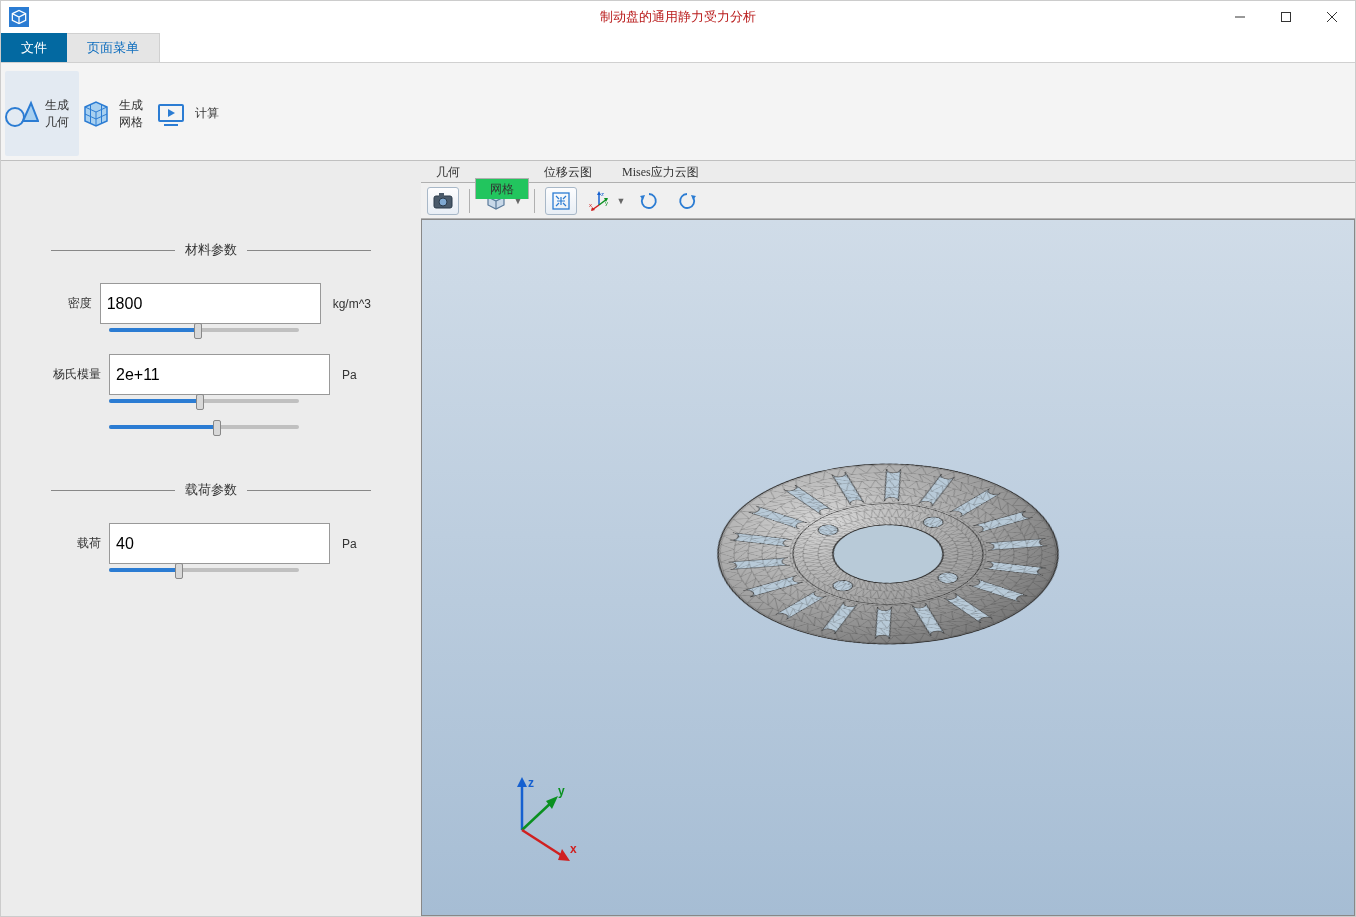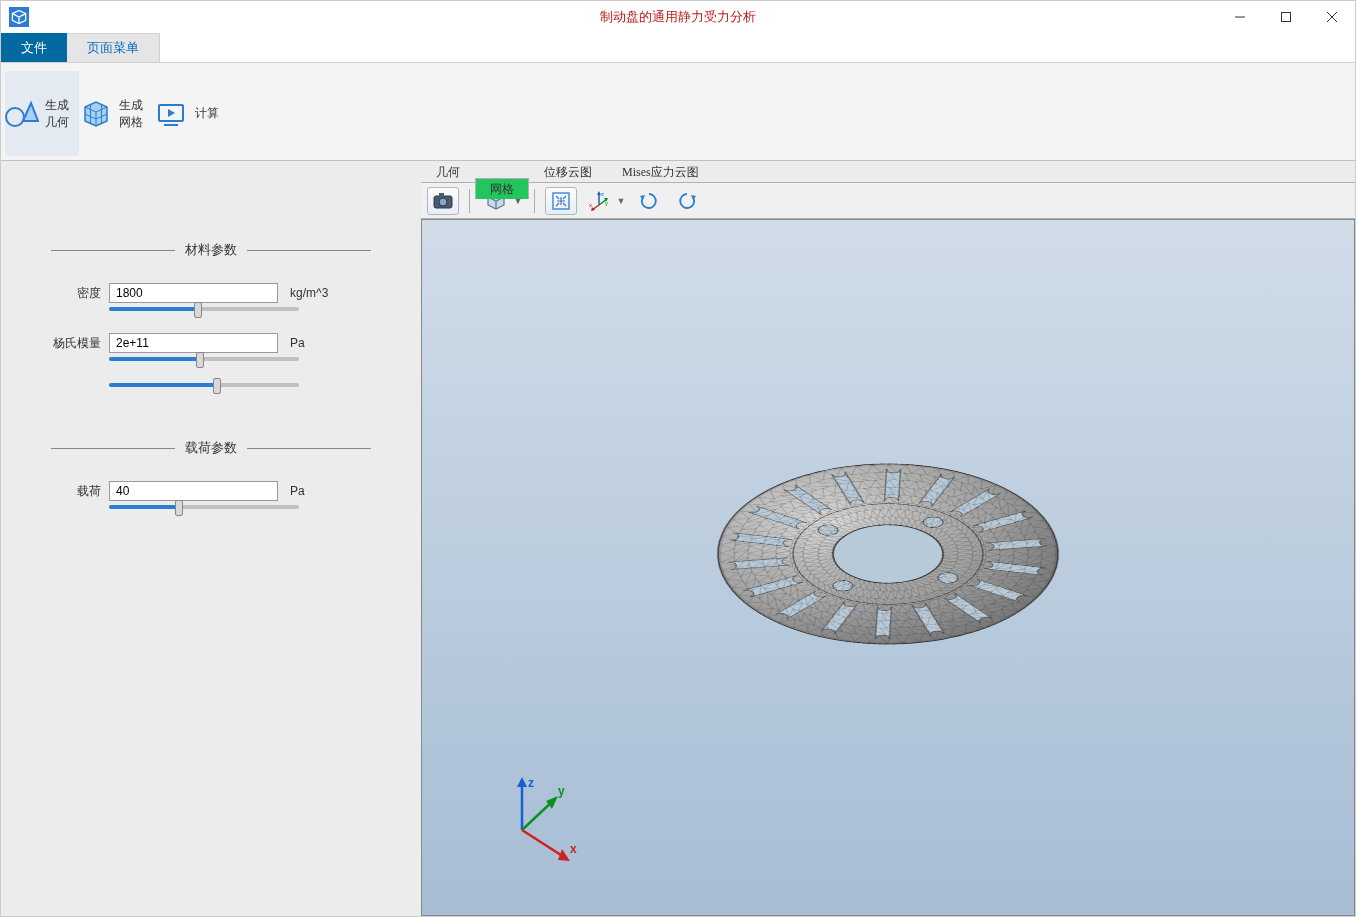--- a/index.html
+++ b/index.html
@@ -27,21 +27,21 @@
 .ribbon-label { font-size: 12px; color: #333; }
 
 
 .main { flex: 1; display: flex; background: #ececec; }
 .side-panel { width: 420px; background: #ececec; padding: 80px 50px 0; }
 .section-header { display: flex; align-items: center; gap: 10px; margin: 0 0 24px; }
 .section-header .line { flex: 1; height: 1px; background: #888; }
 .section-header .label { font-size: 13px; color: #333; }
 .param-row { display: flex; align-items: center; gap: 8px; margin-bottom: 4px; }
 .param-label { width: 50px; text-align: right; font-size: 12px; color: #333; }
-.param-input { flex: 0 0 160px; height: 20px; border: 1px solid #999; padding: 0 6px; font-size: 12px; background: #fff; }
+.param-input { flex: 0 0 160px; height: 41px; border: 1px solid #999; padding: 0 6px; font-size: 16px; background: #fff; }
 .param-unit { font-size: 12px; color: #333; margin-left: 4px; }
 .param-slider { margin: 0 0 22px 58px; width: 190px; }
 .slider-track { position: relative; height: 4px; background: #c0c0c0; border-radius: 2px; }
 .slider-fill { position: absolute; left: 0; top: 0; height: 4px; background: #2b7cd3; border-radius: 2px; }
 .slider-thumb { position: absolute; top: -5px; width: 8px; height: 16px; background: #d8d8d8; border: 1px solid #888; border-radius: 2px; transform: translateX(-50%); cursor: pointer; }
 
 
 .viewport-area { flex: 1; display: flex; flex-direction: column; }
 .view-tabs { height: 22px; display: flex; background: #ececec; border-bottom: 1px solid #b0b0b0; gap: 0; }
 .view-tab { padding: 0 14px; display: flex; align-items: center; font-size: 12px; border: 1px solid transparent; border-bottom: none; cursor: pointer; color: #333; font-family: "SimSun", "Microsoft YaHei"; }

